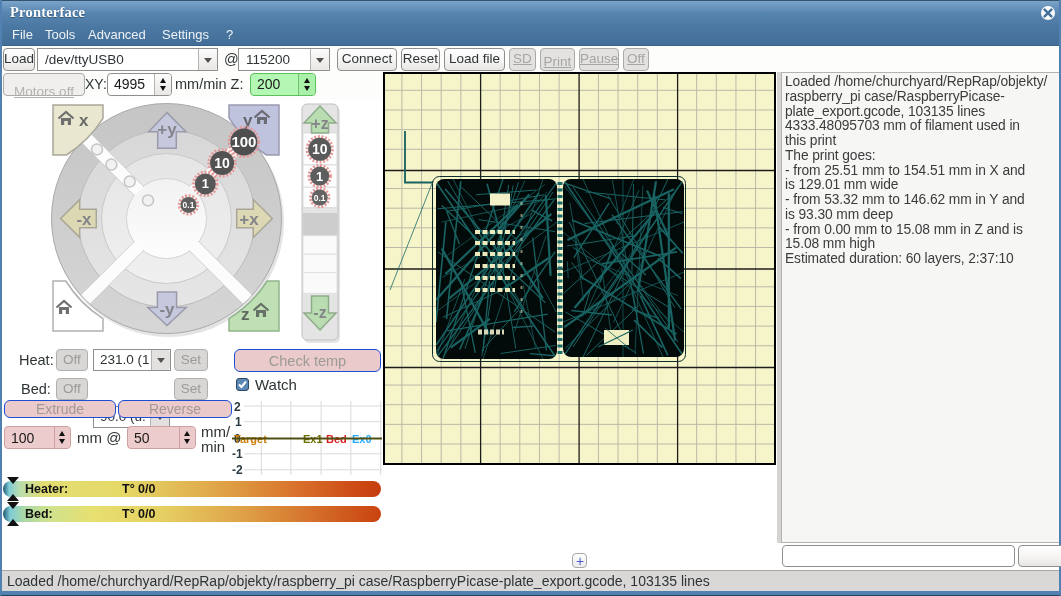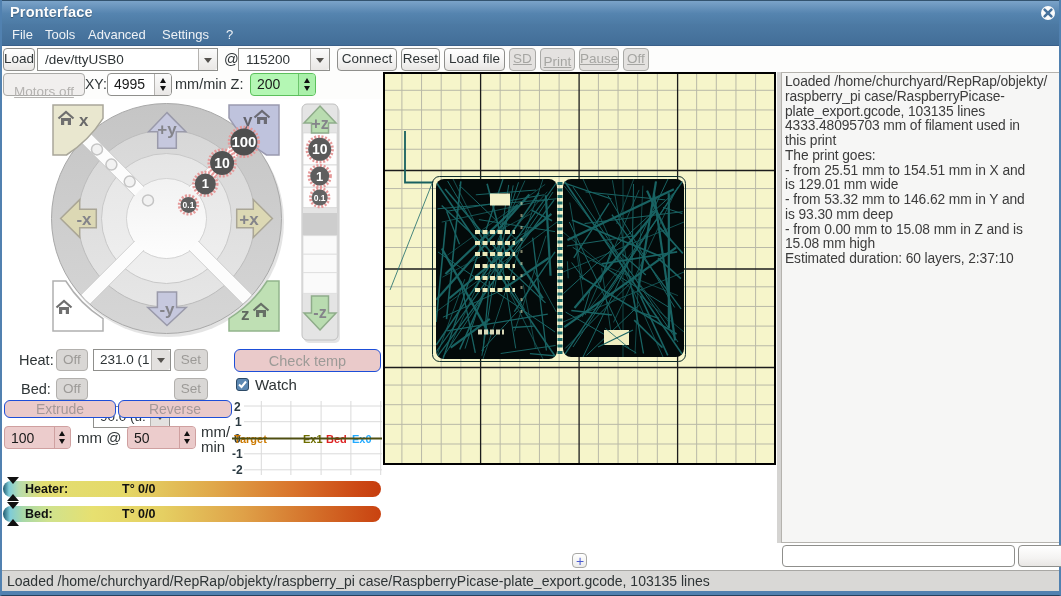--- a/index.html
+++ b/index.html
@@ -6,21 +6,21 @@
 html,body { width:1061px; height:596px; overflow:hidden; }
 body { font-family:"Liberation Sans", sans-serif; position:relative; background:#ffffff; }
 .abs { position:absolute; }
 
 #frame { left:0; top:0; width:1061px; height:596px;
   border-left:2px solid #5181b0; border-right:2px solid #5181b0; border-bottom:1px solid #24415e; }
 #frame:after { content:""; position:absolute; left:0; right:0; bottom:0px; height:4px; background:#5181b0; }
 
 #titlebar { left:2px; top:0; width:1057px; height:24px;
   background:linear-gradient(#7ba3c9, #5584af 55%, #4d7ba5);
-  border-top:1px solid #33536f; }
+  border-top:1px solid #33536f;font-family:Liberation Serif, serif; }
 #titlebar .t { position:absolute; left:8px; top:3px; font-size:14.5px; font-weight:bold; color:#fdfdfd; text-shadow:0 1px 1px rgba(0,0,0,.35); letter-spacing:.2px; }
 #closebtn { position:absolute; right:4px; top:5px; width:14px; height:14px; border-radius:50%; background:#fcfcfc; }
 #closebtn svg { position:absolute; left:0; top:0; }
 
 #menubar { left:2px; top:24px; width:1057px; height:22px;
   background:linear-gradient(#4d7aa4, #426e98);
   border-bottom:1px solid #3a608a;
   color:#eef2f6; font-size:13px; }
 #menubar span { position:absolute; top:3px; }
 

